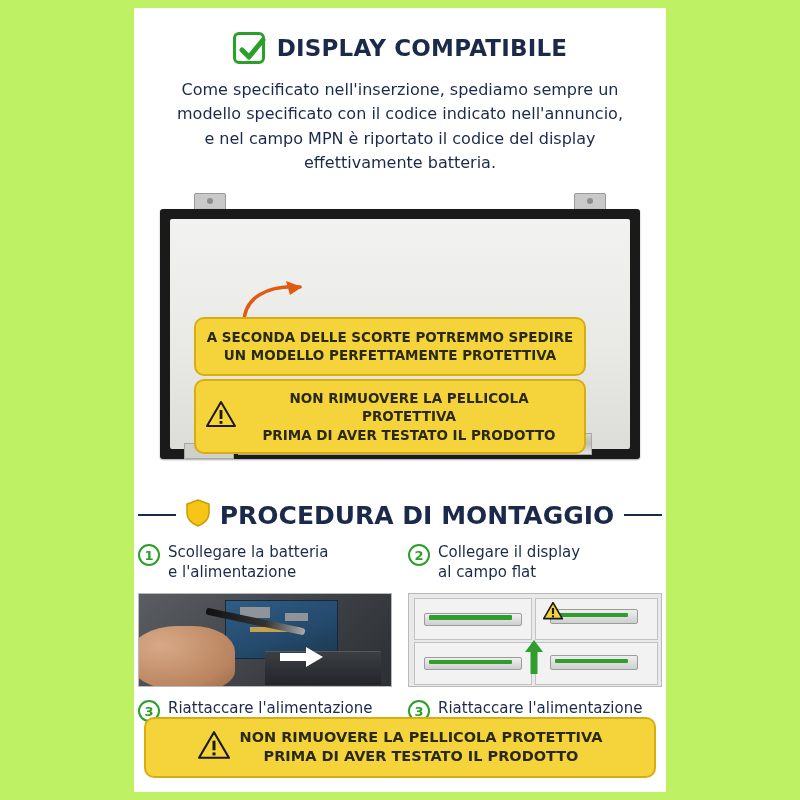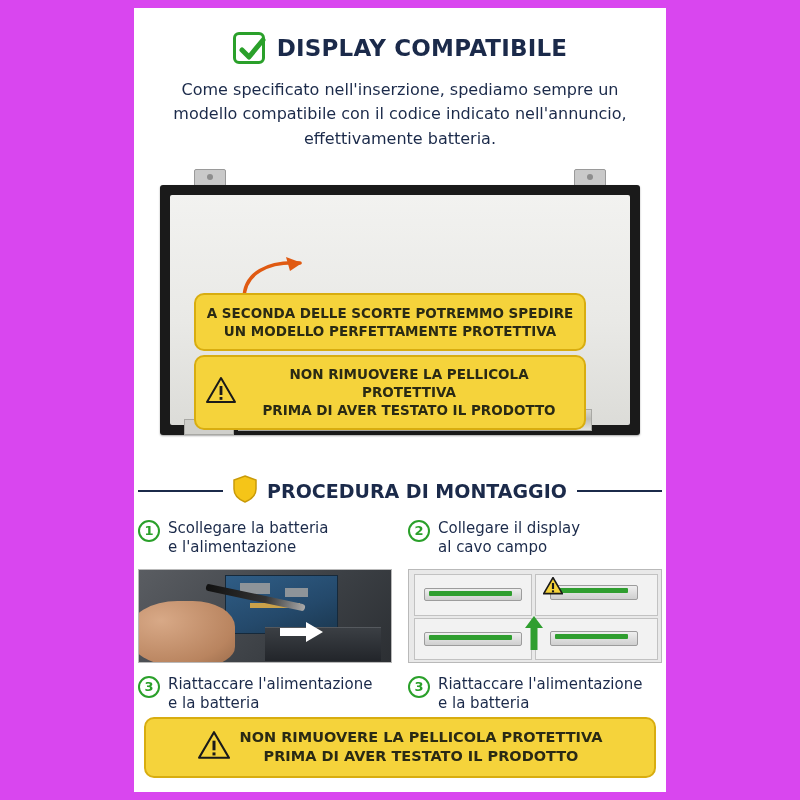--- a/index.html
+++ b/index.html
@@ -10,21 +10,21 @@
   body {
     width: 800px;
     height: 800px;
     font-family: "DejaVu Sans", sans-serif;
     overflow: hidden;
   }
   .page {
     position: relative;
     width: 800px;
     height: 800px;
-    background: #d946ef;
+    background: #bef264;
     box-sizing: border-box;
   }
   .sheet {
     position: absolute;
     left: 134px;
     top: 8px;
     width: 532px;
     height: 784px;
     background: #ffffff;
     box-sizing: border-box;
@@ -172,21 +172,21 @@
     align-items: center;
     gap: 10px;
     margin: 16px 4px 0 4px;
   }
   .rule {
     flex: 1;
     height: 2px;
     background: #1b2a4a;
   }
   .section-title {
-    font-size: 19px;
+    font-size: 25px;
     font-weight: bold;
     color: #1b2a4a;
     white-space: nowrap;
   }
   .shield-icon { flex: none; }
 
   .steps-grid {
     display: grid;
     grid-template-columns: 1fr 1fr;
     column-gap: 16px;
@@ -314,21 +314,22 @@
       <span class="check-box-icon">
         <svg width="34" height="34" viewBox="0 0 34 34" aria-hidden="true">
           <path d="M7 17 L14 24 L28 7" fill="none" stroke="#2aa02a" stroke-width="5" stroke-linecap="round" stroke-linejoin="round"></path>
         </svg>
       </span>
       <span class="header-title">DISPLAY COMPATIBILE</span>
     </div>
 
     <div class="intro">
       <div>Come specificato nell'inserzione, spediamo sempre un</div>
-      <div>modello compatibile con il codice indicato nell'annuncio,</div>
+      <div>modello specificato con il codice indicato nell'annuncio,</div>
+      <div>e nel campo MPN è riportato il codice del display</div>
       <div>effettivamente batteria.</div>
     </div>
 
     <div class="display-wrap">
       <div class="bracket left"></div>
       <div class="bracket right"></div>
 
       <div class="panel-outer">
         <div class="panel-inner"></div>
         <div class="foil"></div>
@@ -378,21 +379,21 @@
         <span class="step-num">1</span>
         <span class="step-text">
           <div>Scollegare la batteria</div>
           <div>e l'alimentazione</div>
         </span>
       </div>
       <div class="step">
         <span class="step-num">2</span>
         <span class="step-text">
           <div>Collegare il display</div>
-          <div>al cavo campo</div>
+          <div>al campo flat</div>
         </span>
       </div>
     </div>
 
     <div class="photos">
       <div class="photo photo-a">
         <div class="pa-board"></div>
         <div class="pa-chip" style="left:40%;top:14%;width:12%;height:12%;"></div>
         <div class="pa-chip" style="left:58%;top:20%;width:9%;height:9%;"></div>
         <div class="pa-chip" style="left:44%;top:36%;width:20%;height:5%;background:#c9a14a;"></div>

